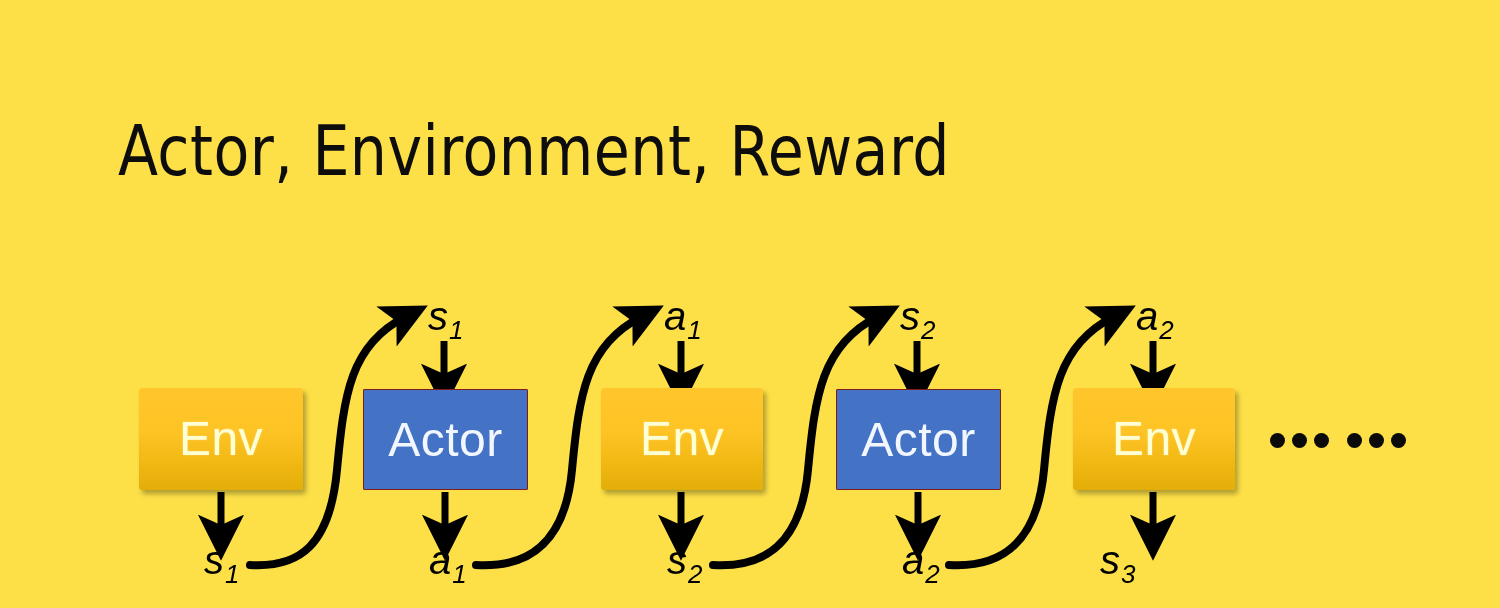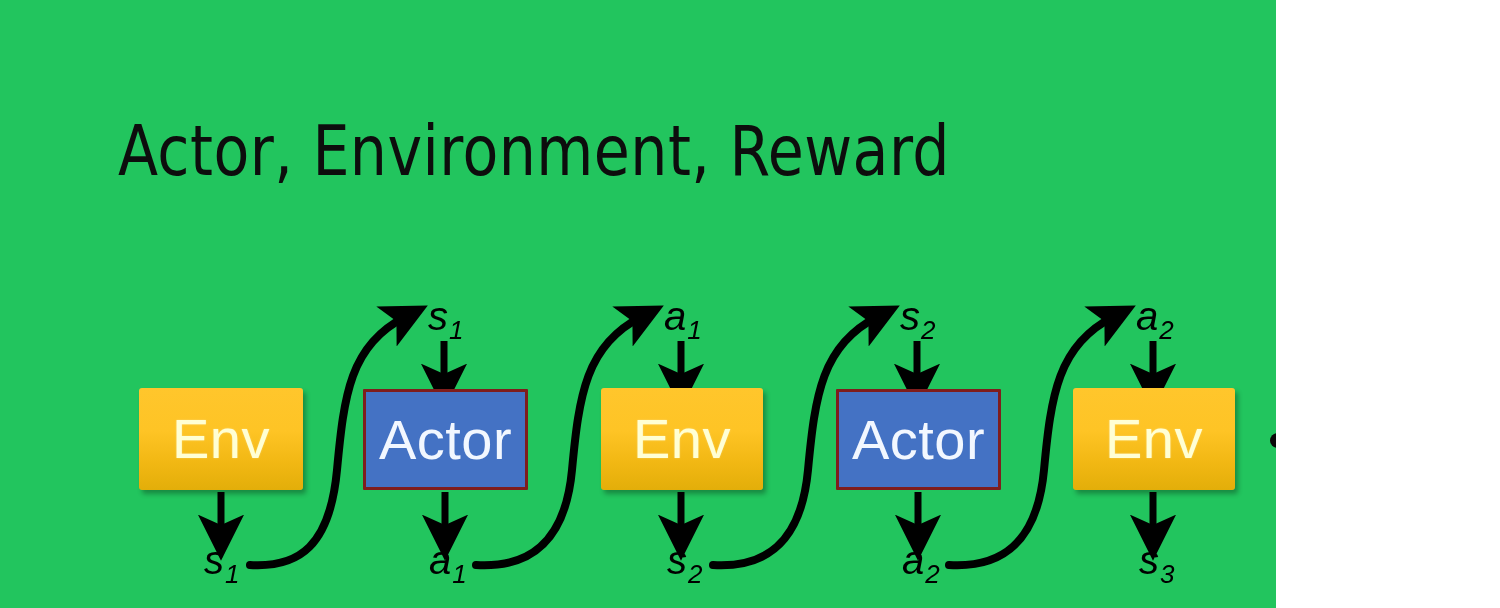--- a/index.html
+++ b/index.html
@@ -5,23 +5,23 @@
   html, body {
     margin: 0;
     padding: 0;
     background: #ffffff;
   }
   body {
     font-family: "Liberation Sans", sans-serif;
   }
   #slide {
     position: relative;
-    width: 1276px;
+    width: 1500px;
     height: 608px;
-    background: #22c55e;
+    background: #fde047;
     overflow: hidden;
   }
 
   
   #slide-title {
     position: absolute;
     left: 118px;
     top: 116px;
     font-family: "DejaVu Sans Condensed", "Liberation Sans", sans-serif;
     font-size: 70px;
@@ -56,37 +56,37 @@
   .node-box {
     position: absolute;
     box-sizing: border-box;
     display: flex;
     align-items: center;
     justify-content: center;
     height: 102px;
   }
   .node-box .node-label {
     font-family: "Liberation Sans", sans-serif;
-    font-size: 56px;
+    font-size: 48px;
     font-weight: 400;
     line-height: 1;
     letter-spacing: 0.5px;
   }
   .node-env {
     background: linear-gradient(180deg, #FFC62C 0%, #FEC425 42%, #F2B814 72%, #E3AE09 100%);
     border-radius: 3px;
     box-shadow: 3px 4px 5px rgba(0,0,0,0.30);
   }
   .node-env .node-label {
     color: #FFFFD4;
     text-shadow: 0 0 2px rgba(255,255,255,0.35);
   }
   .node-actor {
     background: #4472C4;
-    border: 3px solid #7f1d1d;
+    border: 1px solid #7f1d1d;
     border-radius: 1px;
   }
   .node-actor .node-label {
     color: #F2F7FF;
   }
 
   
   .math-label {
     position: absolute;
     font-family: Liberation Sans, sans-serif;
@@ -185,21 +185,21 @@
         <div class="math-label" style="left: 664px; top: 296px;"><span>a</span><span class="sub">1</span></div>
         <div class="math-label" style="left: 900px; top: 296px;"><span>s</span><span class="sub">2</span></div>
         <div class="math-label" style="left: 1136px; top: 296px;"><span>a</span><span class="sub">2</span></div>
       </div>
 
     <div id="bottom-labels-layer">
         <div class="math-label" style="left: 204px; top: 540px;"><span>s</span><span class="sub">1</span></div>
         <div class="math-label" style="left: 429px; top: 540px;"><span>a</span><span class="sub">1</span></div>
         <div class="math-label" style="left: 667px; top: 540px;"><span>s</span><span class="sub">2</span></div>
         <div class="math-label" style="left: 902px; top: 540px;"><span>a</span><span class="sub">2</span></div>
-        <div class="math-label" style="left: 1139px; top: 540px;"><span>s</span><span class="sub">3</span></div>
+        <div class="math-label" style="left: 1100px; top: 540px;"><span>s</span><span class="sub">3</span></div>
       </div>
 
     <div id="ellipsis" style="left: 1270px; top: 433px;">
         <span class="dot"></span>
         <span class="dot"></span>
         <span class="dot"></span>
         <span class="gap"></span>
         <span class="dot"></span>
         <span class="dot"></span>
         <span class="dot"></span>

